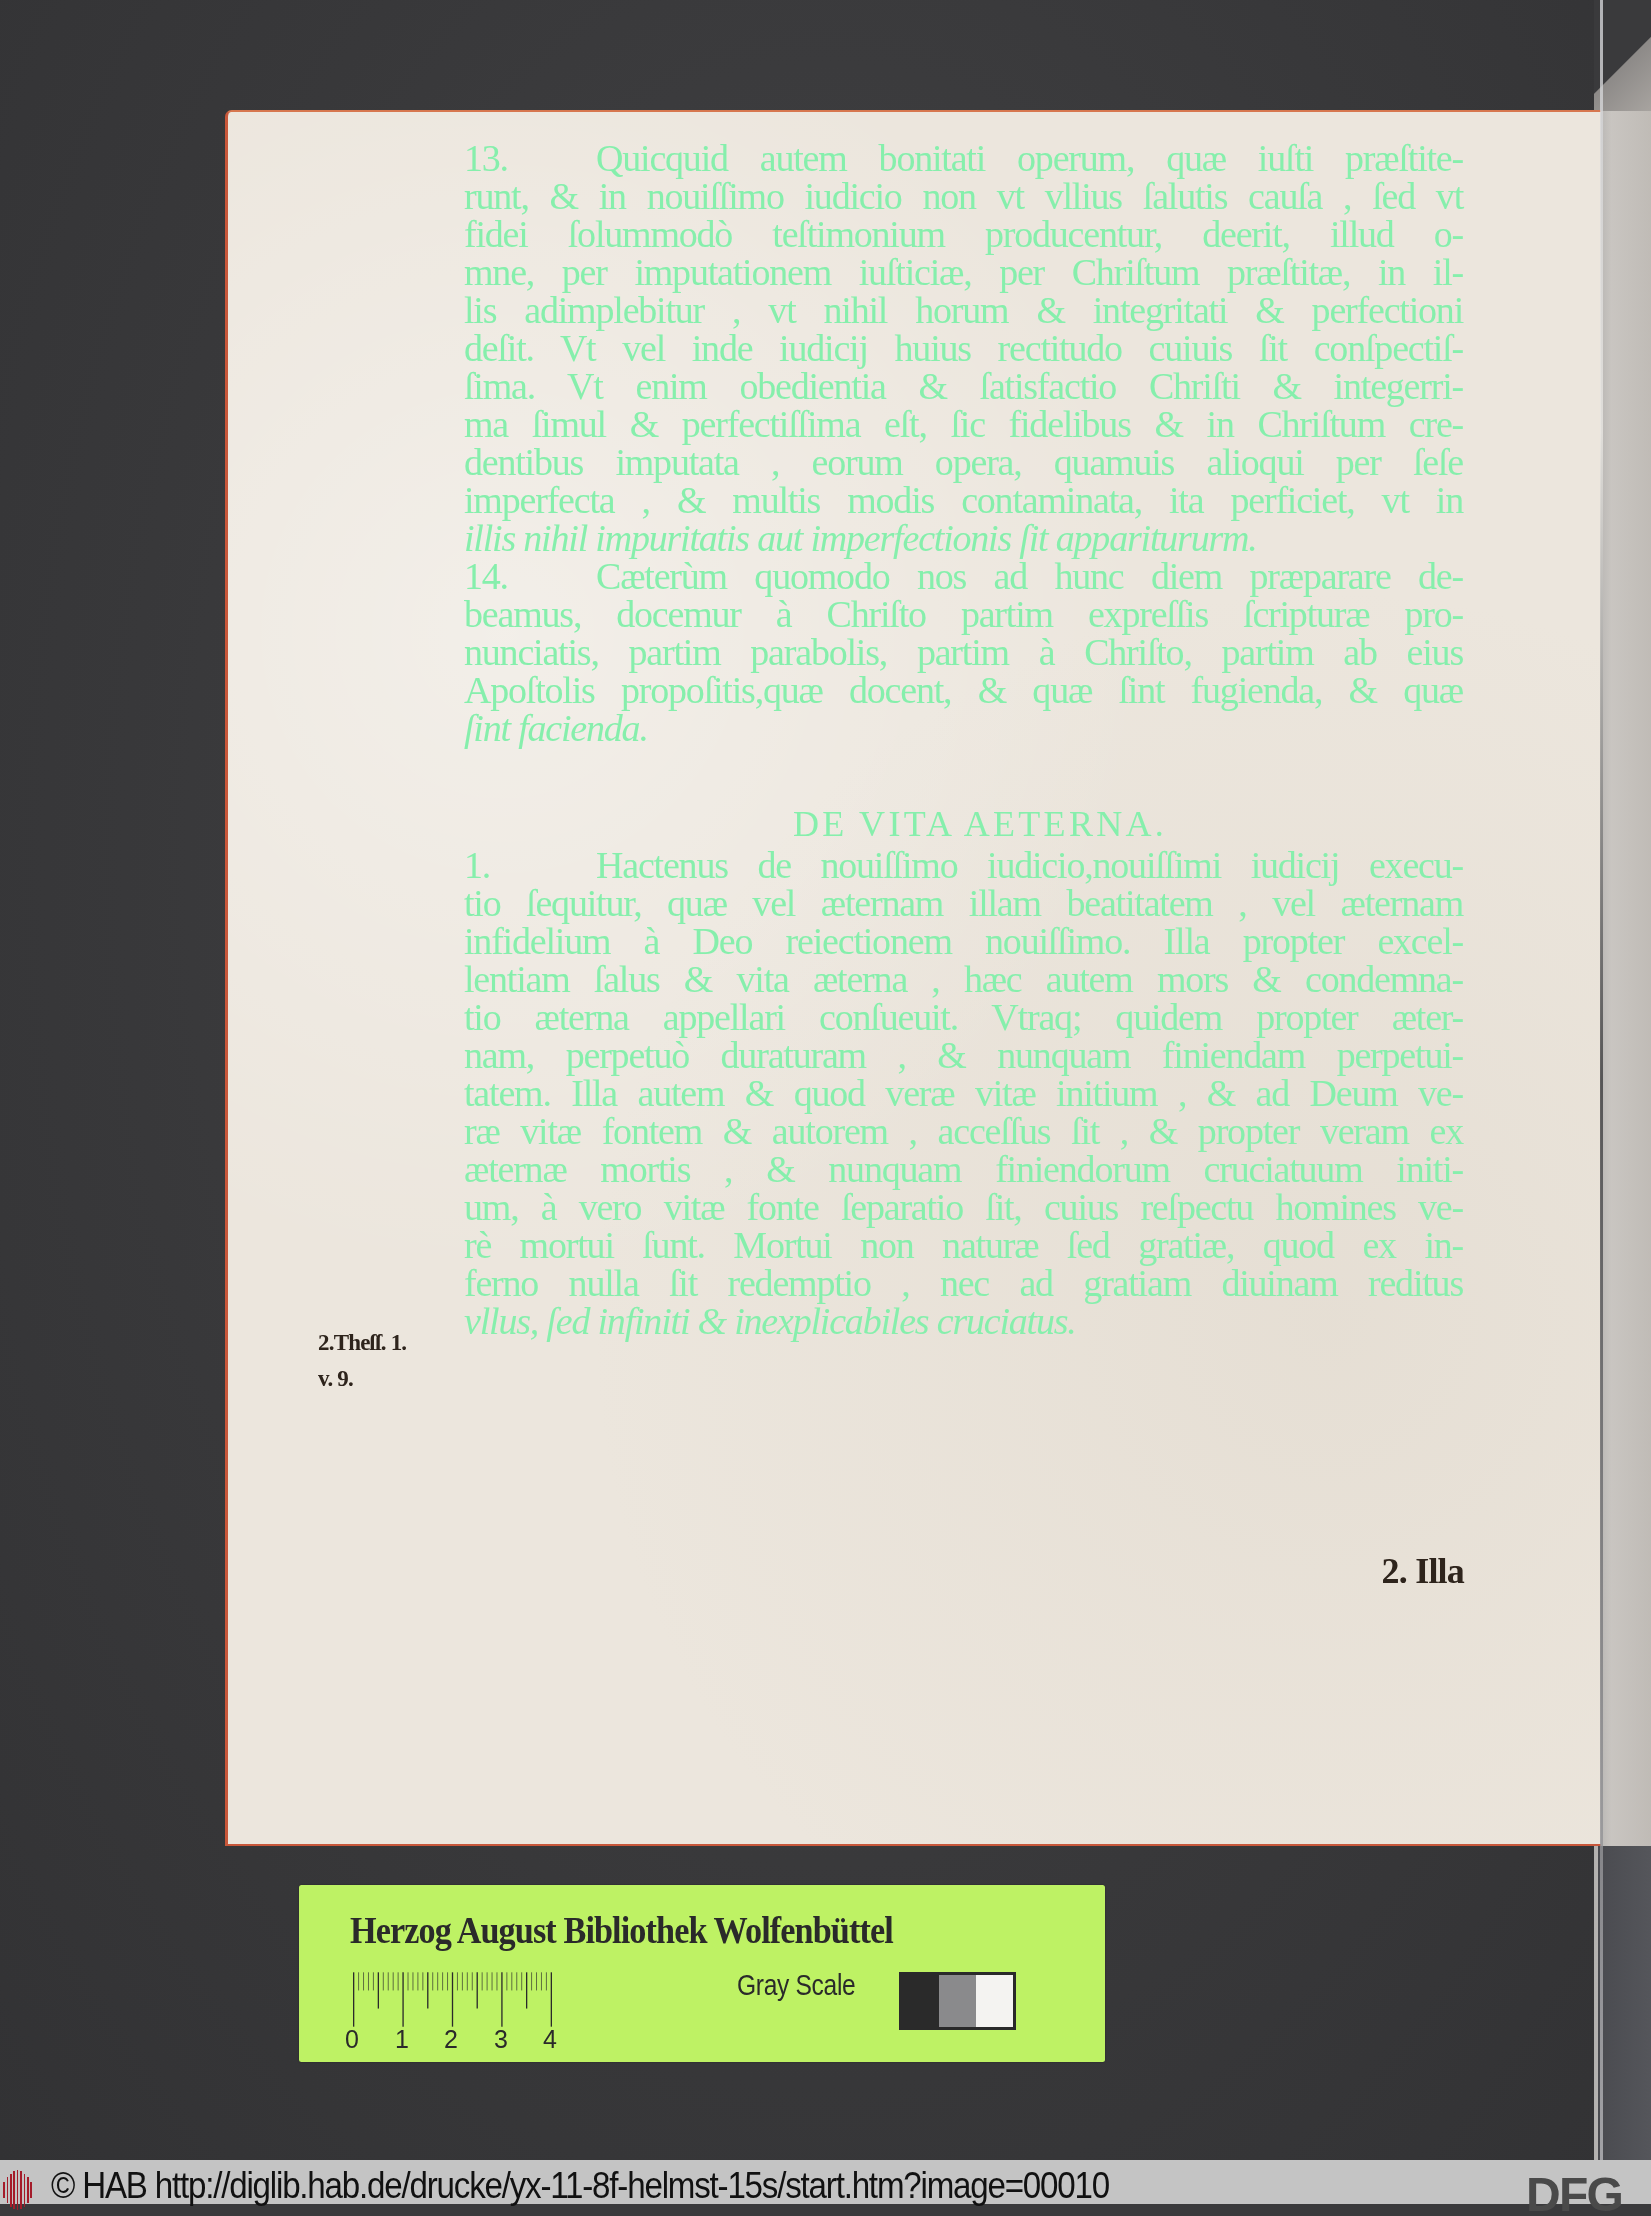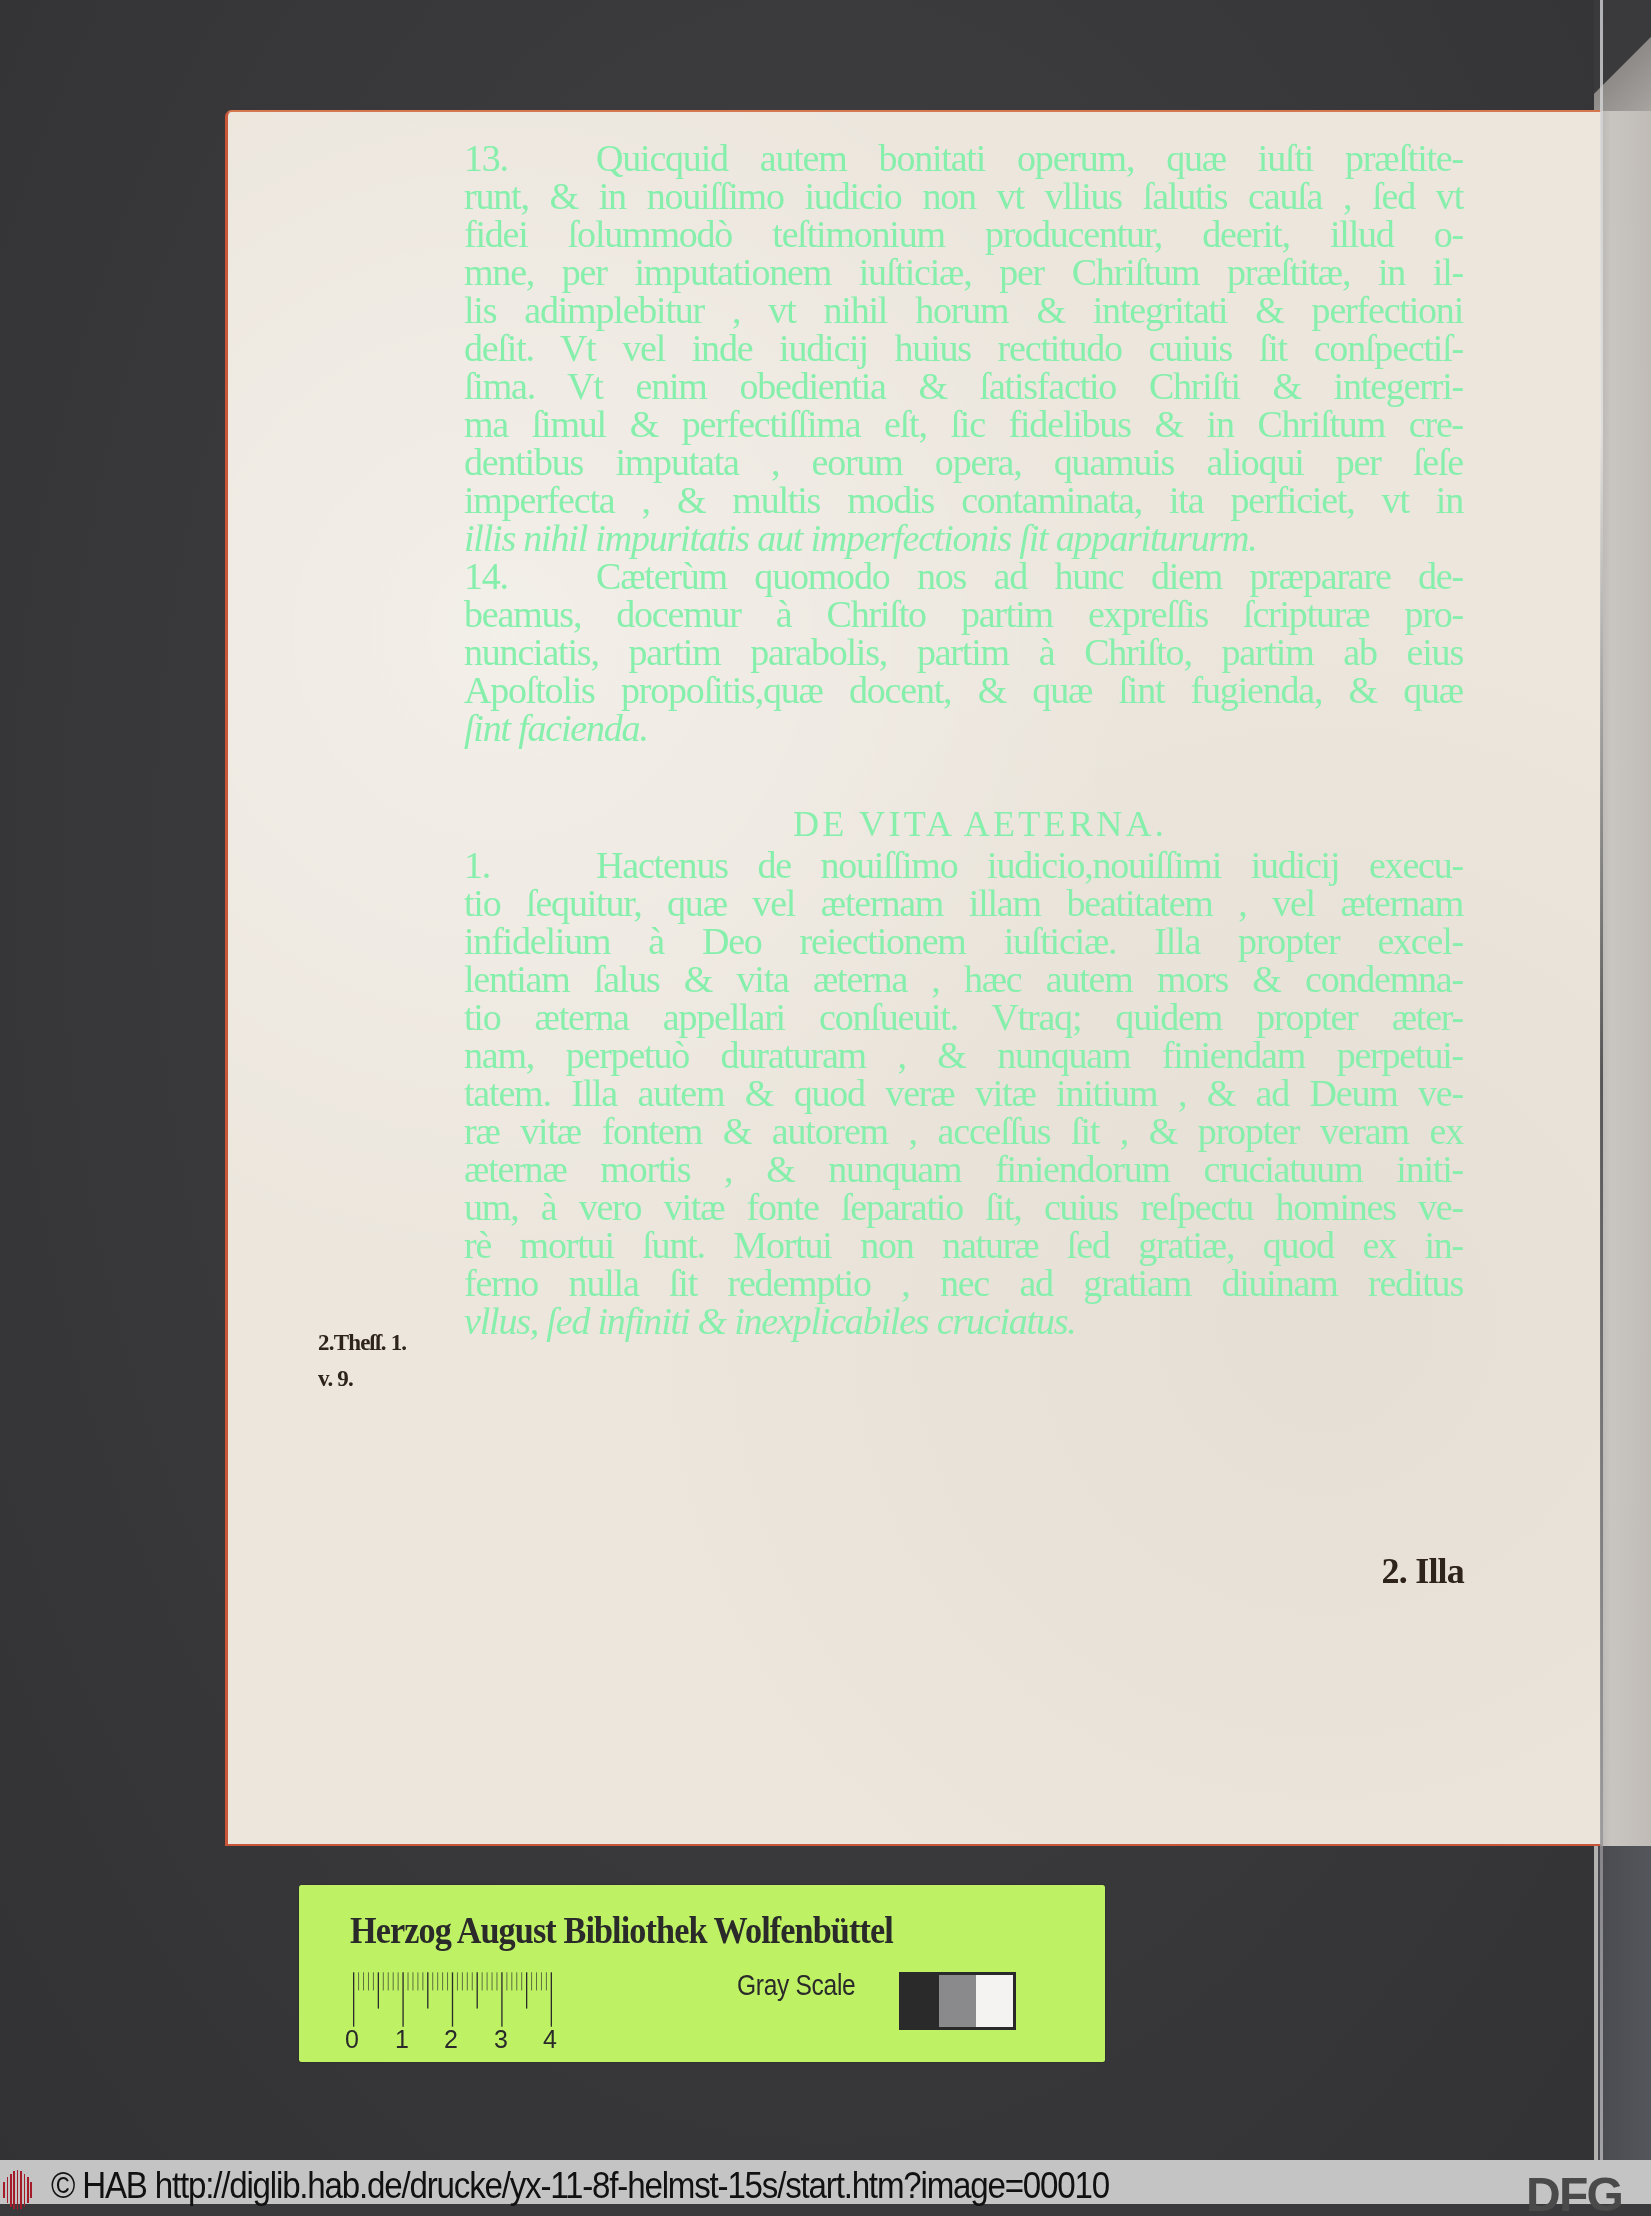--- a/index.html
+++ b/index.html
@@ -140,21 +140,21 @@
     <span class="line"><span>imperfecta , &amp; multis modis contaminata, ita perficiet, vt in</span></span>
     <span class="line last"><span>illis nihil impuritatis aut  imperfectionis ſit apparitururm.</span></span>
     <span class="line"><span class="para-num">14.</span><span>Cæterùm quomodo nos ad hunc diem præparare de-</span></span>
     <span class="line"><span>beamus, docemur à Chriſto partim expreſſis ſcripturæ pro-</span></span>
     <span class="line"><span>nunciatis, partim parabolis, partim à Chriſto, partim ab eius</span></span>
     <span class="line"><span>Apoſtolis propoſitis,quæ docent, &amp; quæ ſint fugienda, &amp; quæ</span></span>
     <span class="line last"><span>ſint facienda.</span></span>
     <span class="heading">DE VITA AETERNA.</span>
     <span class="line"><span class="para-num">1.</span><span>Hactenus de nouiſſimo iudicio,nouiſſimi iudicij execu-</span></span>
     <span class="line"><span>tio ſequitur, quæ vel æternam illam beatitatem , vel æternam</span></span>
-    <span class="line"><span>infidelium à Deo reiectionem iuſticiæ.   Illa propter excel-</span></span>
+    <span class="line"><span>infidelium à Deo reiectionem nouiſſimo.   Illa propter excel-</span></span>
     <span class="line"><span>lentiam ſalus &amp; vita æterna , hæc autem  mors &amp; condemna-</span></span>
     <span class="line"><span>tio æterna appellari conſueuit.  Vtraq; quidem propter æter-</span></span>
     <span class="line"><span>nam, perpetuò duraturam , &amp; nunquam finiendam perpetui-</span></span>
     <span class="line"><span>tatem.  Illa autem &amp; quod veræ vitæ initium , &amp; ad Deum ve-</span></span>
     <span class="line"><span>ræ vitæ fontem &amp; autorem , acceſſus ſit ,  &amp;  propter veram ex</span></span>
     <span class="line"><span>æternæ mortis , &amp; nunquam finiendorum cruciatuum initi-</span></span>
     <span class="line"><span>um, à vero vitæ fonte ſeparatio ſit, cuius reſpectu homines ve-</span></span>
     <span class="line"><span>rè mortui ſunt.   Mortui non naturæ ſed gratiæ, quod ex in-</span></span>
     <span class="line"><span>ferno nulla ſit redemptio , nec ad gratiam  diuinam reditus</span></span>
     <span class="line last"><span>vllus, ſed infiniti &amp; inexplicabiles cruciatus.</span></span>

